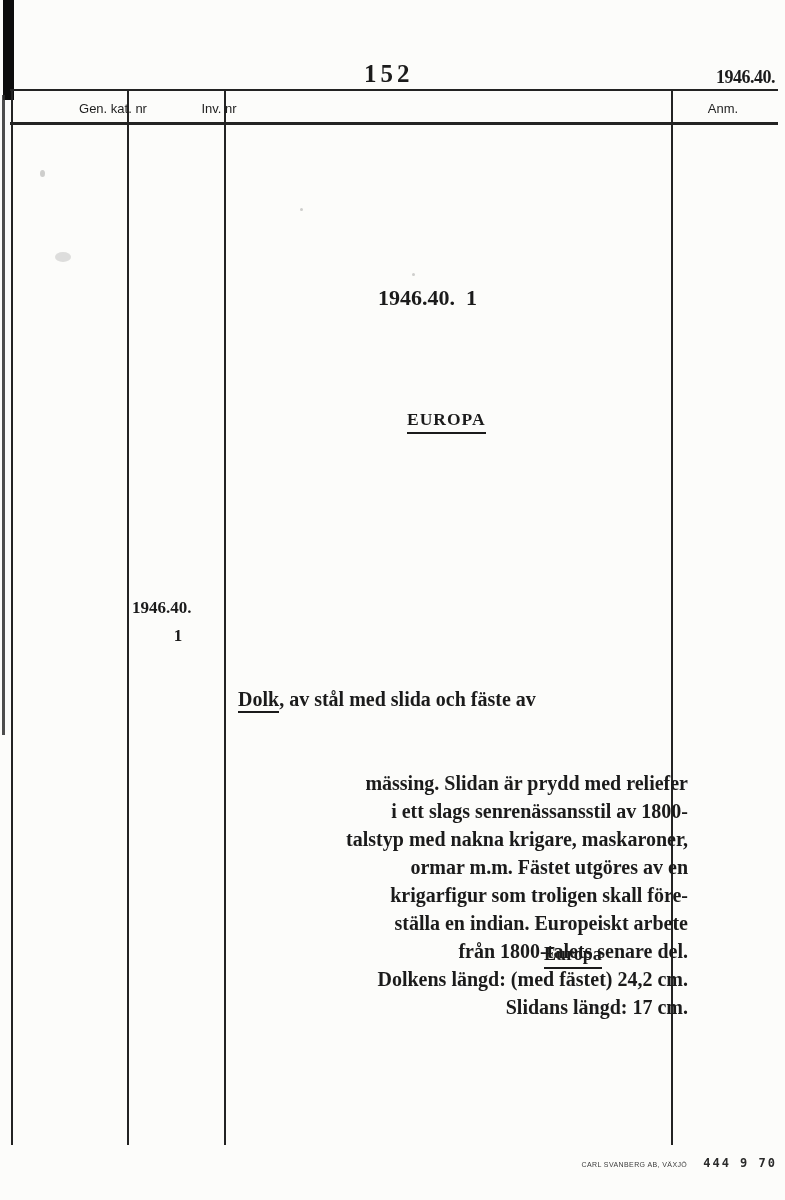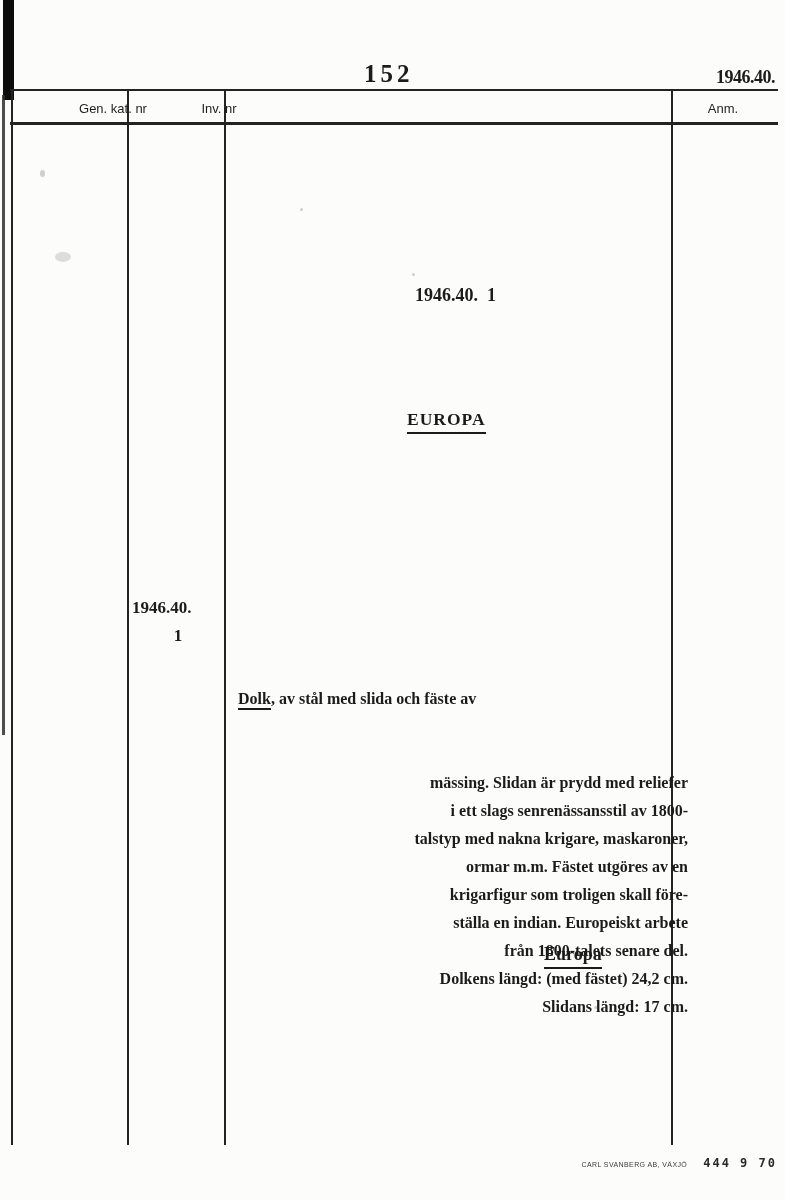--- a/index.html
+++ b/index.html
@@ -46,43 +46,43 @@
     position: absolute; left: 364px; top: 60px;
     font-size: 25px; font-weight: bold; letter-spacing: 4px; color: #181818;
   }
   .catalog-ref {
     position: absolute; right: 10px; top: 67px;
     font-size: 18px; font-weight: bold; letter-spacing: -0.5px; color: #141414;
   }
   
   .tw { font-family: Liberation Serif, serif; font-weight: bold; color: #1b1b1b; }
   .item-heading {
-    position: absolute; left: 415px; top: 285px;
-    font-size: 18px; white-space: pre;
+    position: absolute; left: 378px; top: 285px;
+    font-size: 22px; white-space: pre;
   }
   .region-title {
     position: absolute; left: 407px; top: 409px;
     font-size: 17.5px; letter-spacing: 1px;
     border-bottom: 2px solid #1b1b1b; padding-bottom: 2px;
   }
   .donor-line {
     position: absolute; left: 228px; top: 461px;
     font-size: 17.5px; white-space: pre;
   }
   .inv-group {
     position: absolute; left: 132px; top: 598px;
     font-size: 17px;
   }
   .inv-item {
     position: absolute; left: 132px; top: 626px; width: 92px;
     font-size: 17px; text-align: center;
   }
   .description {
     position: absolute; left: 238px; top: 629px; width: 450px;
-    font-size: 16px; line-height: 28px; white-space: pre;
+    font-size: 20px; line-height: 28px; white-space: pre;
   }
   .description .cont { padding-left: 37px; text-align: right; }
   .u { border-bottom: 2px solid #1b1b1b; padding-bottom: 1px; }
   .region-footer {
     position: absolute; left: 544px; top: 944px;
     font-size: 18px;
     border-bottom: 2px solid #1b1b1b; padding-bottom: 2px;
   }
   
   .printer {

